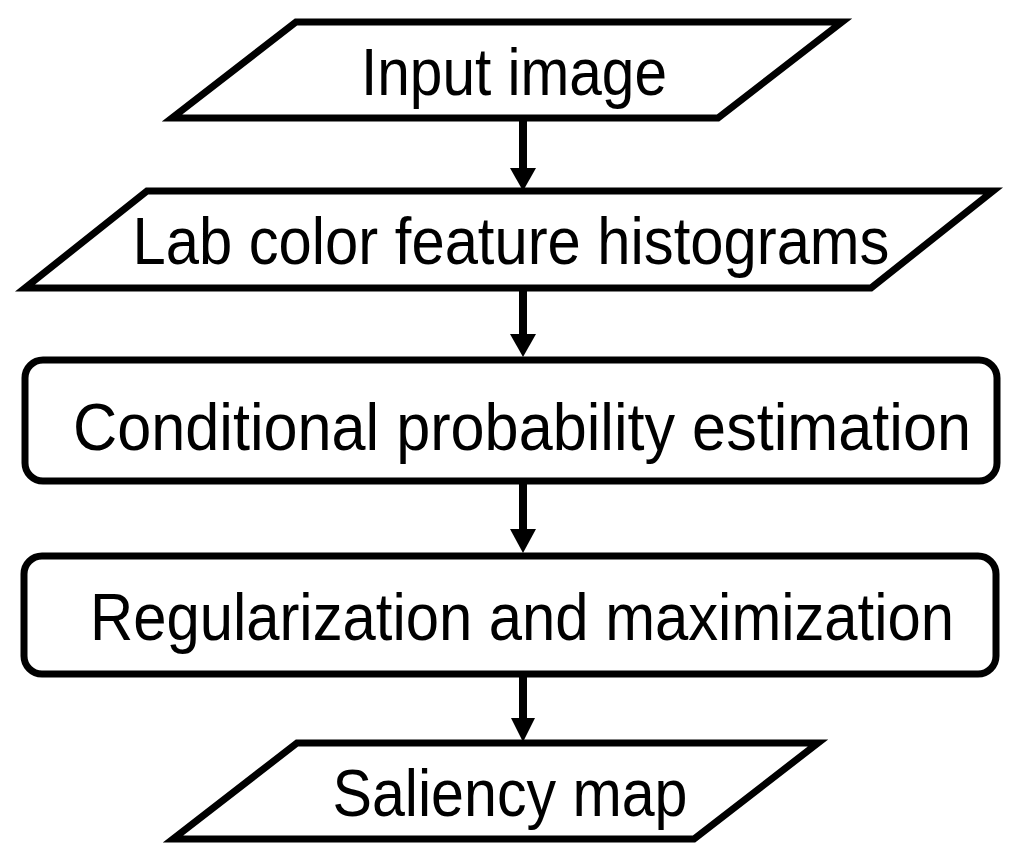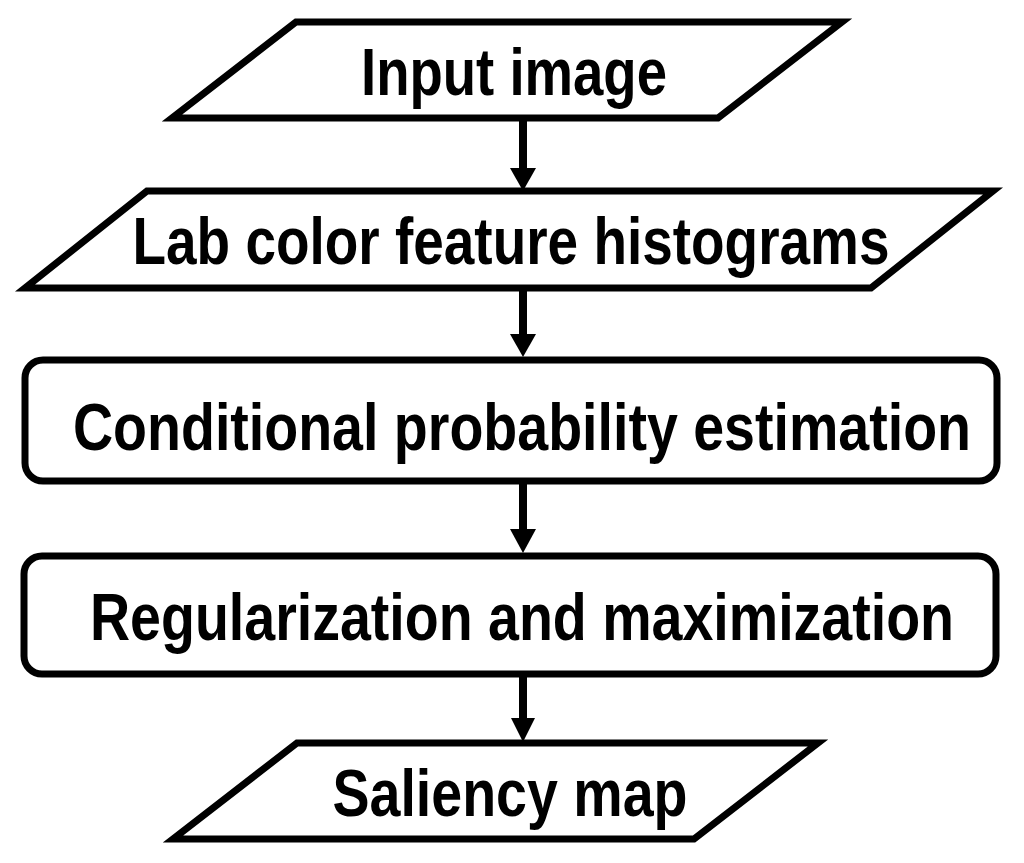--- a/index.html
+++ b/index.html
@@ -8,21 +8,20 @@
     background: #ffffff;
     width: 1024px;
     height: 863px;
     overflow: hidden;
   }
   .diagram-stage {
     position: relative;
     width: 1024px;
     height: 650px;
     background: #ffffff;
-    font-weight: bold;
   }
   svg {
     display: block;
   }
   .node-shape {
     fill: #ffffff;
     stroke: #000000;
     stroke-width: 7;
     stroke-linejoin: miter;
   }

